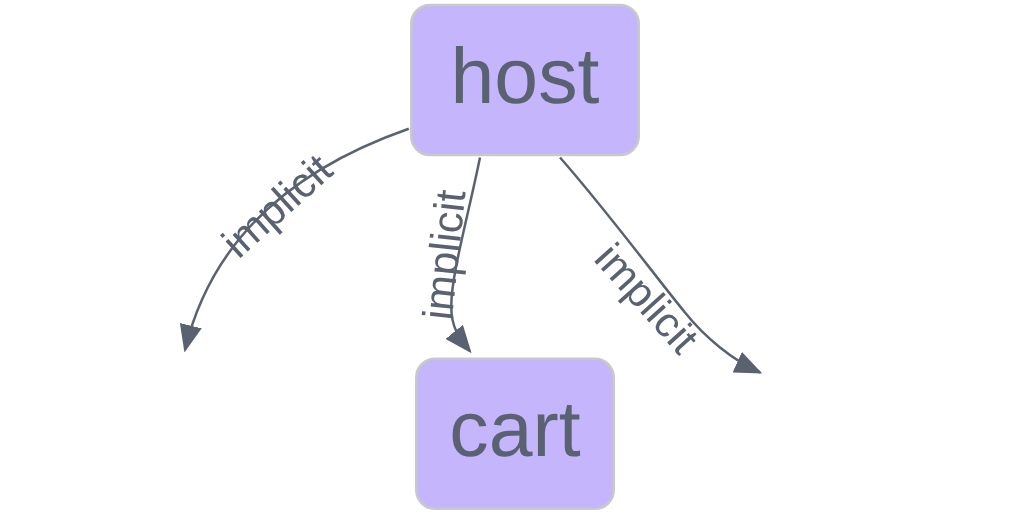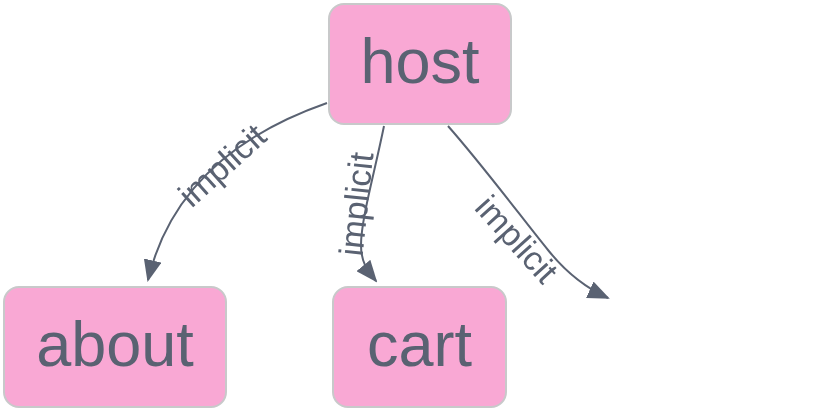--- a/index.html
+++ b/index.html
@@ -22,21 +22,21 @@
     width: 818px;
     height: 412px;
   }
   .edge-path {
     fill: none;
     stroke: #5a6272;
     stroke-width: 2;
   }
   .node {
     position: absolute;
-    background: #f9a8d4;
+    background: #c4b5fd;
     border: 2px solid #c8c9ca;
     border-radius: 16px;
     box-sizing: border-box;
     display: flex;
     align-items: center;
     justify-content: center;
   }
   .node-label {
     color: #5a6272;
     font-size: 63px;
@@ -71,22 +71,19 @@
   </svg>
 
   <div class="edge-label" style="left:222px; top:165px; transform:translate(-50%,-50%) rotate(-42deg);">implicit</div>
   <div class="edge-label" style="left:356px; top:204px; transform:translate(-50%,-50%) rotate(-84deg);">implicit</div>
   <div class="edge-label" style="left:517px; top:239px; transform:translate(-50%,-50%) rotate(48deg);">implicit</div>
 
   <div class="node" style="left:328px; top:3px; width:184px; height:122px;">
     <span class="node-label">host</span>
   </div>
 
-  <div class="node" style="left:3px; top:286px; width:224px; height:122px;">
-    <span class="node-label">about</span>
-  </div>
 
-  <div class="node" style="left:332px; top:286px; width:175px; height:122px;">
+  <div class="node" style="left:332px; top:286px; width:160px; height:122px;">
     <span class="node-label">cart</span>
   </div>
 
 
 </div>
 
 </body></html>

